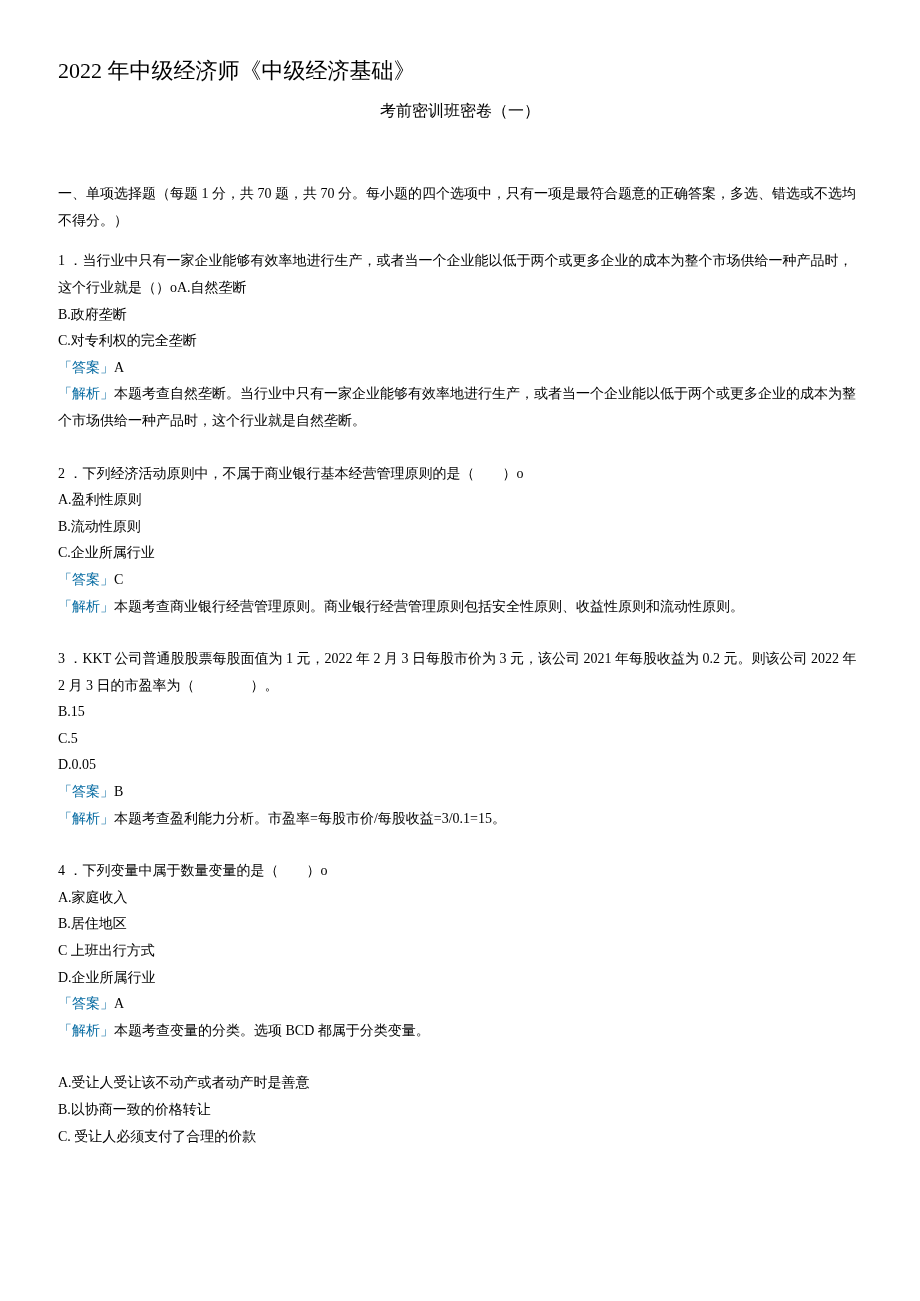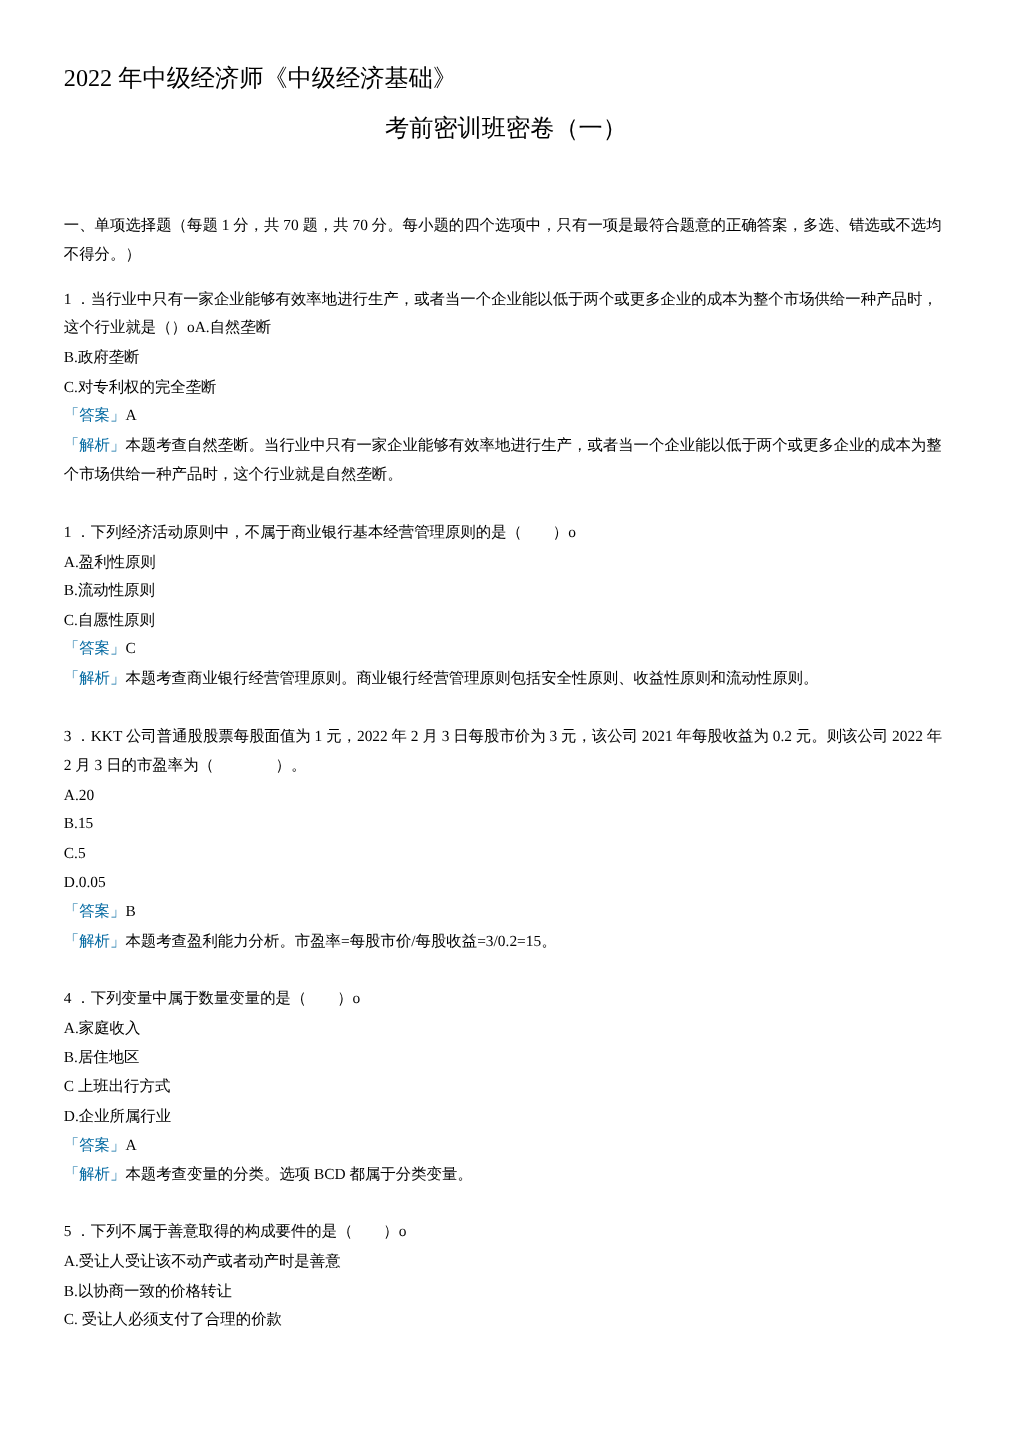--- a/index.html
+++ b/index.html
@@ -13,21 +13,21 @@
     width: 920px;
     box-sizing: border-box;
   }
   .title {
     font-size: 22px;
     font-weight: normal;
     margin-bottom: 4px;
   }
   .subtitle {
     text-align: center;
-    font-size: 22px;
+    font-size: 16px;
     font-weight: normal;
     margin-bottom: 55px;
   }
   .section-instruction {
     margin-bottom: 14px;
   }
   .question-block {
     margin-bottom: 26px;
   }
   .qline {
@@ -50,46 +50,44 @@
 
 <div class="question-block">
   <span class="qline">1 ．当行业中只有一家企业能够有效率地进行生产，或者当一个企业能以低于两个或更多企业的成本为整个市场供给一种产品时，这个行业就是（）oA.自然垄断</span>
   <span class="qline">B.政府垄断</span>
   <span class="qline">C.对专利权的完全垄断</span>
   <span class="answer-line"><span class="red">「答案」</span><span>A</span></span>
   <span class="explain-line"><span class="red">「解析」</span><span>本题考查自然垄断。当行业中只有一家企业能够有效率地进行生产，或者当一个企业能以低于两个或更多企业的成本为整个市场供给一种产品时，这个行业就是自然垄断。</span></span>
 </div>
 
 <div class="question-block">
-  <span class="qline">1 ．下列经济活动原则中，不属于商业银行基本经营管理原则的是（　　）o</span>
+  <span class="qline">2 ．下列经济活动原则中，不属于商业银行基本经营管理原则的是（　　）o</span>
   <span class="qline">A.盈利性原则</span>
   <span class="qline">B.流动性原则</span>
-  <span class="qline">C.自愿性原则</span>
+  <span class="qline">C.企业所属行业</span>
   <span class="answer-line"><span class="red">「答案」</span><span>C</span></span>
   <span class="explain-line"><span class="red">「解析」</span><span>本题考查商业银行经营管理原则。商业银行经营管理原则包括安全性原则、收益性原则和流动性原则。</span></span>
 </div>
 
 <div class="question-block">
   <span class="qline">3 ．KKT 公司普通股股票每股面值为 1 元，2022 年 2 月 3 日每股市价为 3 元，该公司 2021 年每股收益为 0.2 元。则该公司 2022 年 2 月 3 日的市盈率为（　　　　）。</span>
-  <span class="qline">A.20</span>
   <span class="qline">B.15</span>
   <span class="qline">C.5</span>
   <span class="qline">D.0.05</span>
   <span class="answer-line"><span class="red">「答案」</span><span>B</span></span>
-  <span class="explain-line"><span class="red">「解析」</span><span>本题考查盈利能力分析。市盈率=每股市价/每股收益=3/0.2=15。</span></span>
+  <span class="explain-line"><span class="red">「解析」</span><span>本题考查盈利能力分析。市盈率=每股市价/每股收益=3/0.1=15。</span></span>
 </div>
 
 <div class="question-block">
   <span class="qline">4 ．下列变量中属于数量变量的是（　　）o</span>
   <span class="qline">A.家庭收入</span>
   <span class="qline">B.居住地区</span>
   <span class="qline">C 上班出行方式</span>
   <span class="qline">D.企业所属行业</span>
   <span class="answer-line"><span class="red">「答案」</span><span>A</span></span>
   <span class="explain-line"><span class="red">「解析」</span><span>本题考查变量的分类。选项 BCD 都属于分类变量。</span></span>
 </div>
 
 <div class="question-block">
-  <span class="qline">5 ．下列不属于善意取得的构成要件的是（　　）o</span>
   <span class="qline">A.受让人受让该不动产或者动产时是善意</span>
   <span class="qline">B.以协商一致的价格转让</span>
   <span class="qline">C. 受让人必须支付了合理的价款</span>
 </div>
 
 </body></html>

